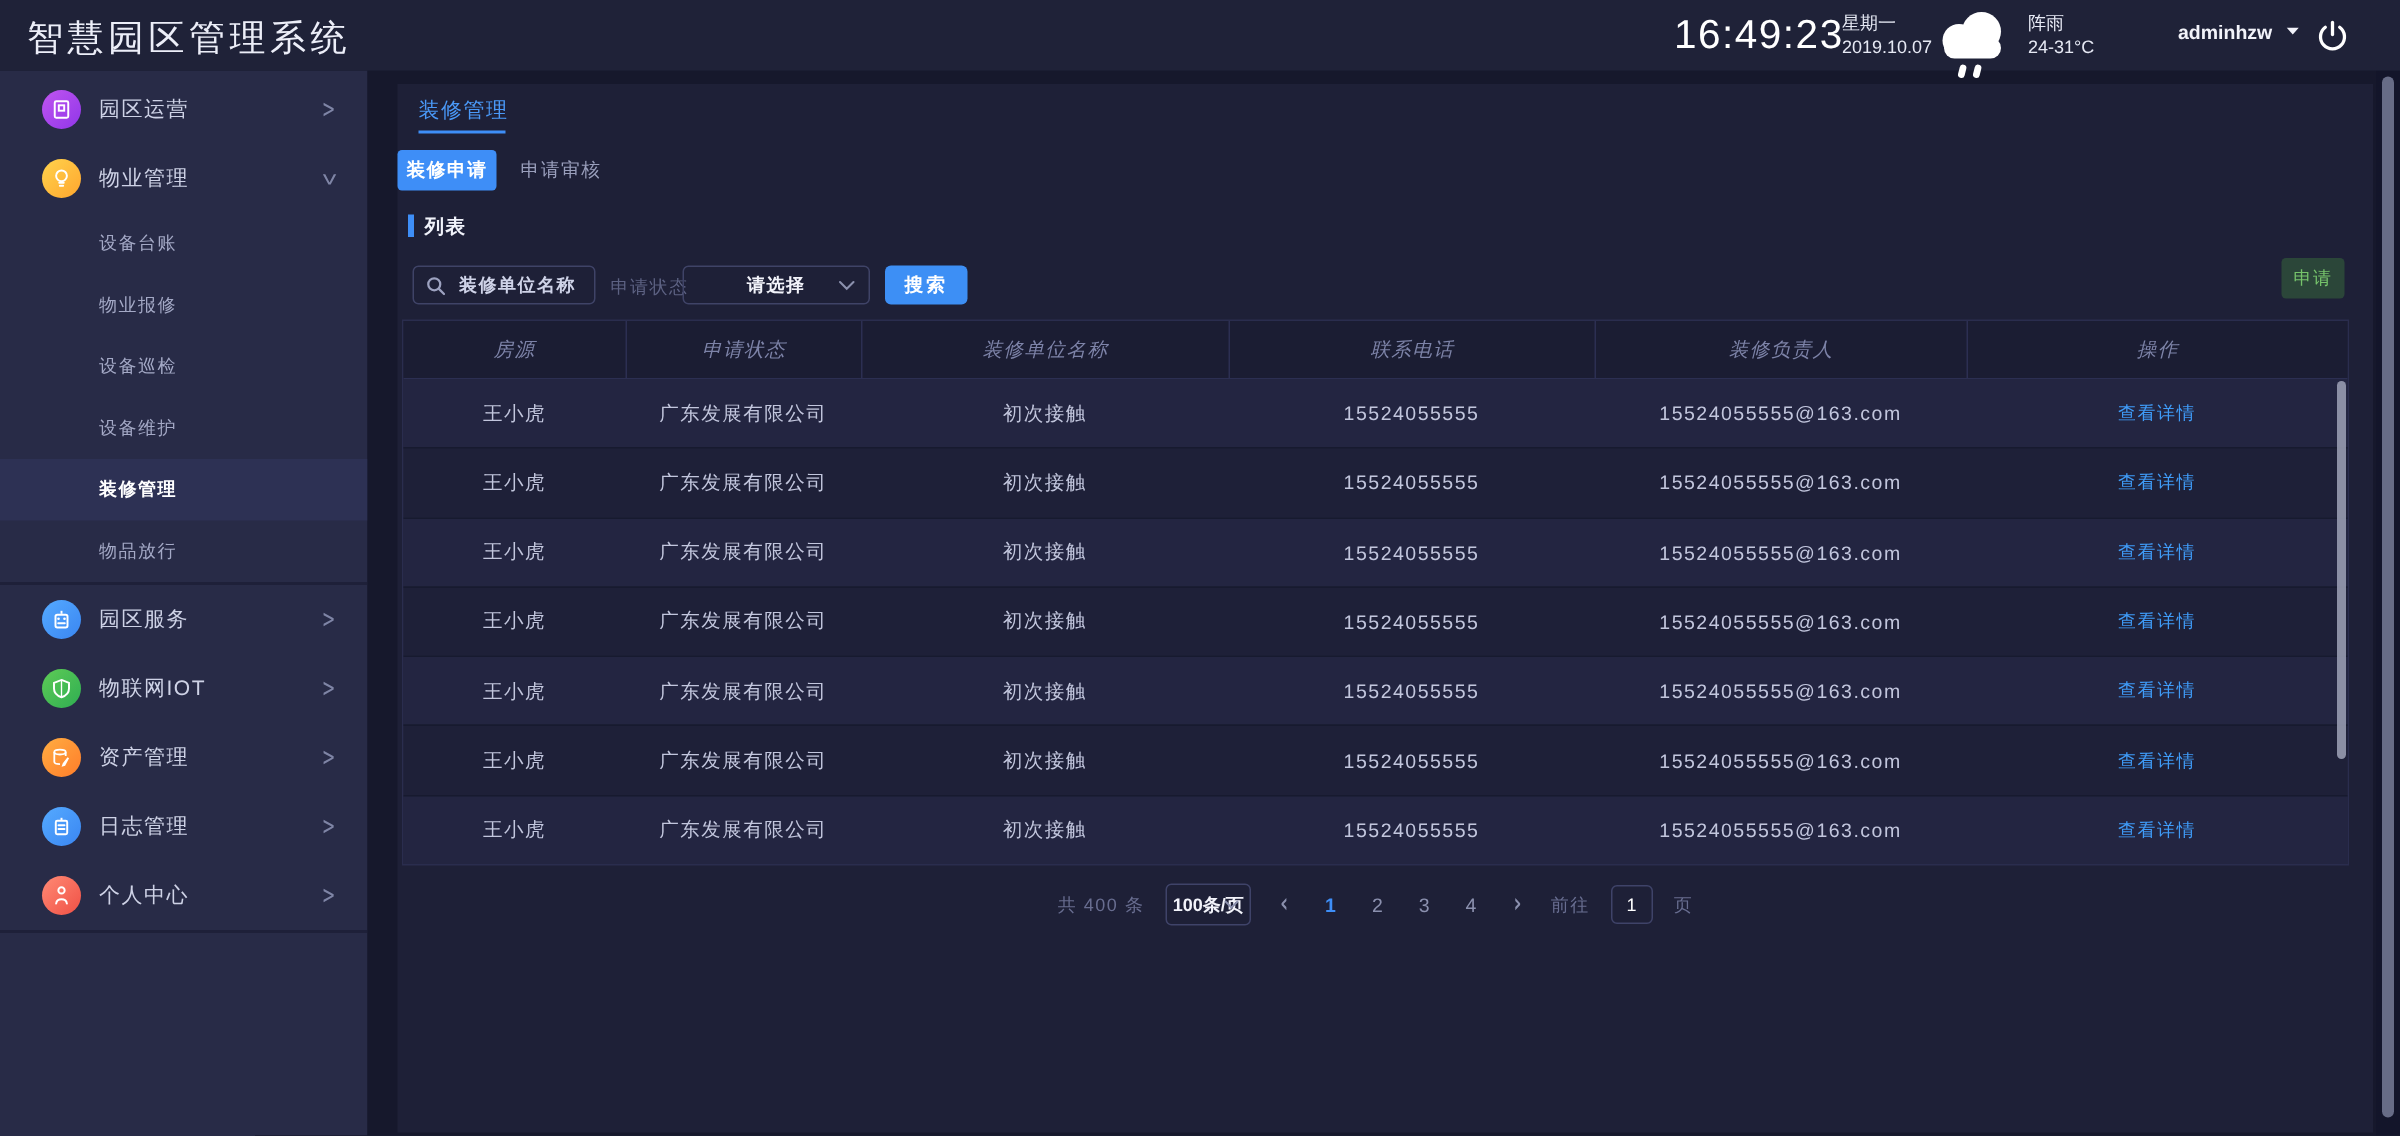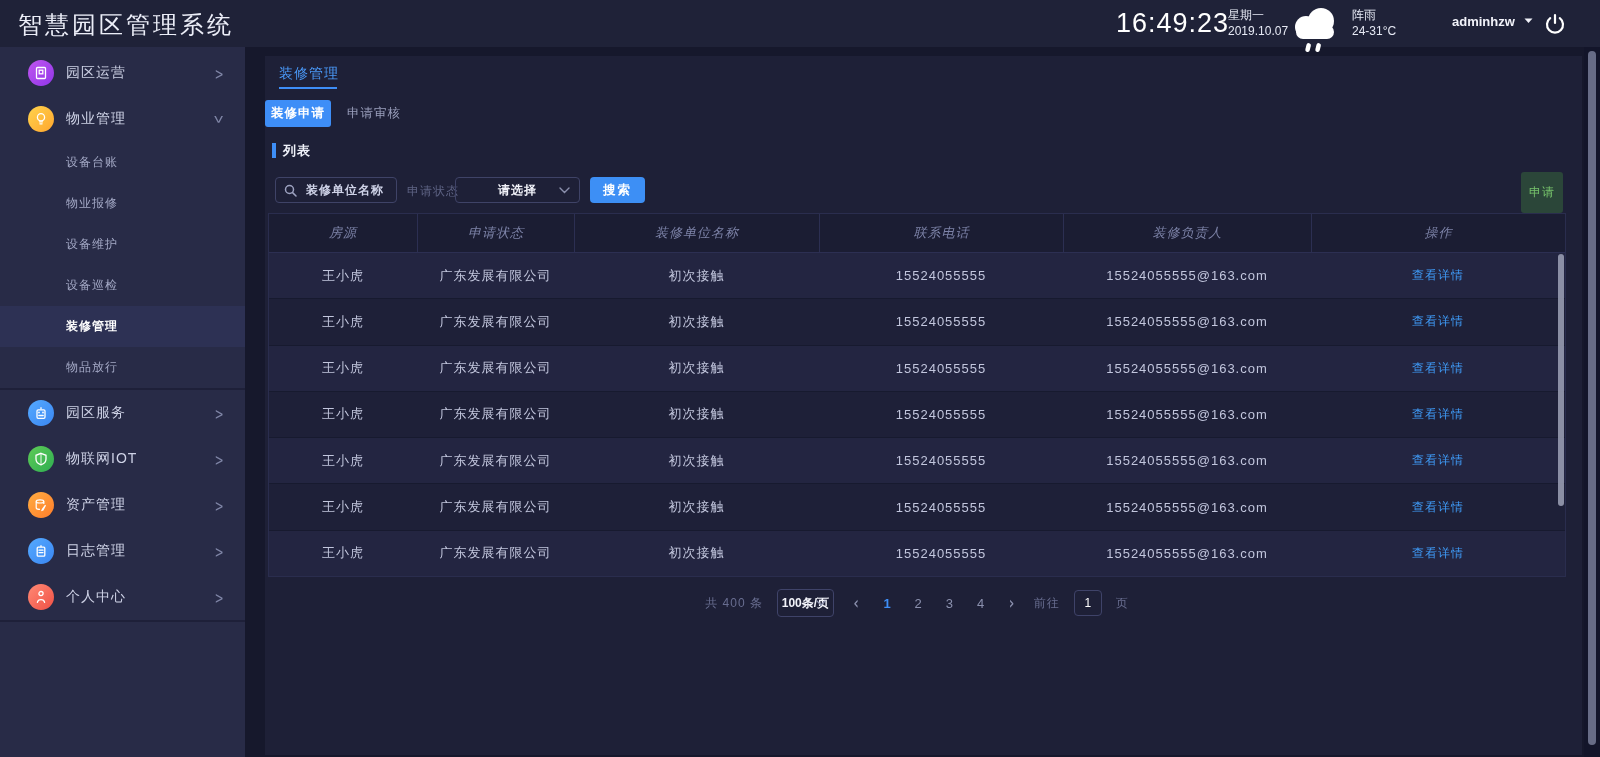--- a/index.html
+++ b/index.html
@@ -104,21 +104,21 @@
     display:flex; align-items:center; justify-content:center;
   }
   .status-select .sel-text { font-size:12px; font-weight:700; color:#f2f3fa; letter-spacing:1px; }
   .status-select .sel-caret { position:absolute; right:9px; top:9px; }
   .search-btn {
     position:absolute; left:325px; top:121px; width:55px; height:26px;
     background:#3d8ff5; border:none; border-radius:4px; color:#fff; font-size:12.5px; font-weight:700;
     cursor:pointer; letter-spacing:2px; font-family:"Liberation Sans", sans-serif;
   }
   .apply-btn {
-    position:absolute; left:1256px; top:116px; width:42px; height:41px;
+    position:absolute; left:1256px; top:116px; width:42px; height:27px;
     background:#2b4639; border:none; border-radius:3px; color:#76c36b; font-size:12px;
     cursor:pointer; letter-spacing:1px; font-family:"Liberation Sans", sans-serif;
   }
   
   .table-wrap {
     position:absolute; left:3px; top:157px; width:1298px; height:364px;
     border:1px solid #2a2d4e;
   }
   .thead {
     display:grid; grid-template-columns:148px 157px 245px 244px 248px 254px;
@@ -243,22 +243,22 @@
         <path d="M5.5 9.8 h3 M5.9 11.8 h2.2" stroke-linecap="round"></path>
       </svg>
     </span>
     <span class="sb-label">物业管理</span>
     <span class="sb-chevron down">&gt;</span>
   </div>
 
   <div class="sb-sub">
     <div class="sb-subitem">设备台账</div>
     <div class="sb-subitem">物业报修</div>
+    <div class="sb-subitem">设备巡检</div>
     <div class="sb-subitem">设备维护</div>
-    <div class="sb-subitem">设备巡检</div>
     <div class="sb-subitem active">装修管理</div>
     <div class="sb-subitem">物品放行</div>
   </div>
 
   <div class="sb-divider"></div>
 
   <div class="sb-item">
     <span class="menu-icon ic-blue">
       <svg width="14" height="14" viewBox="0 0 14 14" stroke="#ffffff" stroke-width="1.3" fill="none">
         <path d="M7 1.2 v2"></path>

